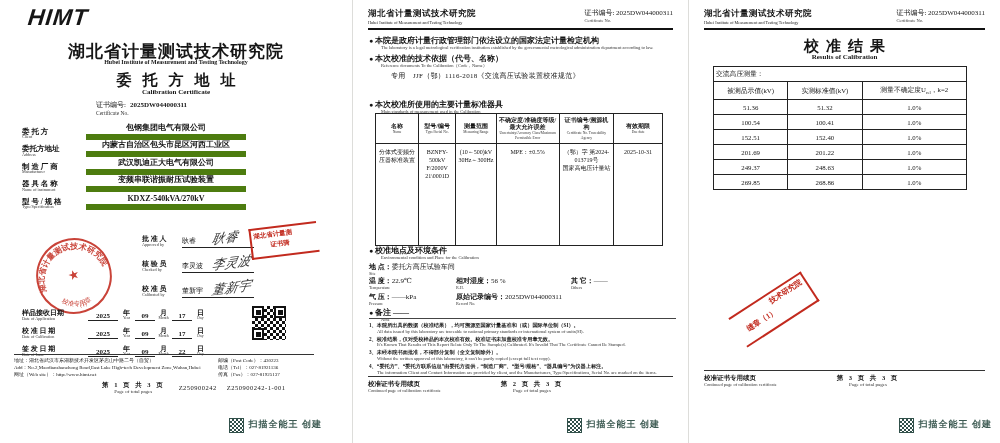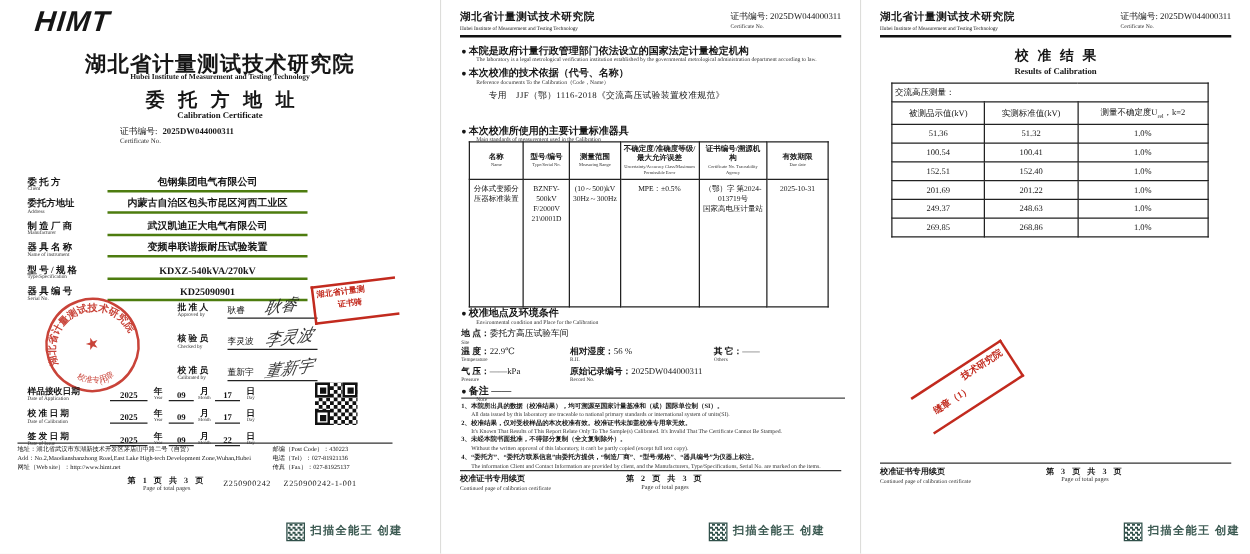--- a/index.html
+++ b/index.html
@@ -15,29 +15,29 @@
   
   .logo{position:absolute;left:28px;top:4px;font-family:"Liberation Sans","DejaVu Sans",sans-serif;
         font-weight:bold;font-style:italic;font-size:23px;letter-spacing:1px;transform:skewX(-6deg)}
   .org-zh1{top:40px;font-size:17px;font-weight:bold;letter-spacing:1px}
   .org-en1{top:59px;font-size:6px;font-weight:bold}
   .cert-zh{top:71px;font-size:15px;font-weight:bold;letter-spacing:11px;text-indent:11px}
   .cert-en{top:88px;font-size:7px;font-weight:bold}
   .certno{position:absolute;left:96px;top:100px;font-size:7px}
   .certno .cv{font-weight:bold;margin-left:4px}
   .certno .ce{font-size:5.5px;color:#333}
-  .fields{position:absolute;left:22px;top:136px;width:224px}
+  .fields{position:absolute;left:22px;top:122px;width:224px}
   .frow{display:flex;align-items:flex-end;height:17.5px}
   .flab{width:64px;line-height:1}
   .flab .zh{font-size:7.5px;font-weight:bold;white-space:nowrap}
   .flab .en{font-size:4.2px;transform-origin:left;white-space:nowrap}
-  .fval{flex:1;text-align:center;border-bottom:2px solid #4d7c0f;font-size:8px;font-weight:bold;
+  .fval{flex:1;text-align:center;border-bottom:6px solid #4d7c0f;font-size:8px;font-weight:bold;
         padding-bottom:1px;white-space:nowrap}
   .signers{position:absolute;left:142px;top:236px;width:112px}
-  .srow{display:flex;align-items:center;height:25px;position:relative}
+  .srow{display:flex;align-items:flex-start;height:25px;position:relative}
   .slab{width:40px;line-height:1}
   .slab .zh{font-size:7px;font-weight:bold;white-space:nowrap}
   .slab .en{font-size:4.2px;white-space:nowrap}
   .sline{flex:1;border-bottom:1px solid #222;font-size:7px;padding-bottom:1px;position:relative}
   .sig{position:absolute;left:30px;bottom:0px;font-size:13px;font-style:italic;
        transform:rotate(-7deg) skewX(-18deg);color:#1b1b1b;white-space:nowrap;opacity:.9}
   .round-seal{position:absolute;left:34px;top:236px;width:80px;height:80px;
               transform:rotate(-18deg);opacity:.88}
   .edge-seal{position:absolute;color:#c22a1e;font-weight:bold;line-height:1.5}
   .edge-seal .l{white-space:nowrap}
@@ -113,21 +113,21 @@
   #sheet2 .contfooter{top:376px}
   #sheet3 .contfooter{top:370px}
   .contfooter .lft{line-height:1.25}
   .contfooter .lft .zh{font-size:6.5px;font-weight:bold}
   .contfooter .lft .en{font-size:4.5px}
   .contfooter .pg{margin-left:60px;text-align:center;line-height:1.25}
   .contfooter .pg .zh{font-size:6.5px;font-weight:bold;letter-spacing:2px}
   .contfooter .pg .en{font-size:5px}
 
   
-  .res-title{top:37px;font-size:11px;font-weight:bold;letter-spacing:7px;text-indent:7px}
+  .res-title{top:37px;font-size:15px;font-weight:bold;letter-spacing:7px;text-indent:7px}
   .res-en{top:53px;font-size:7px;font-weight:bold}
   .restbl{position:absolute;left:24px;top:66px;width:254px;border-collapse:collapse}
   .restbl td,.restbl th{border:1px solid #222;font-size:6.8px;text-align:center;padding:1px 2px}
   .restbl .band{text-align:left;font-weight:normal;height:12px}
   .restbl th{height:15px;font-weight:normal}
   .restbl td{height:12px}
   .restbl sub{font-size:4.5px}
   .blank-note{top:172px;font-size:7px;letter-spacing:2px}
   .seal-right{left:42px;top:292px;width:84px;height:30px;font-size:7.5px;
               border:2px solid #c22a1e;border-left:none;transform:rotate(-33deg);padding-top:1px}
@@ -177,27 +177,20 @@
           <div class="en">Name of instrument</div>
         </div>
       <div class="fval">变频串联谐振耐压试验装置</div>
     </div>
     <div class="frow">
       <div class="flab">
           <div class="zh">型 号 / 规 格</div>
           <div class="en">Type/Specification</div>
         </div>
       <div class="fval">KDXZ-540kVA/270kV</div>
-    </div>
-    <div class="frow">
-      <div class="flab">
-          <div class="zh">器 具 编 号</div>
-          <div class="en">Serial No.</div>
-        </div>
-      <div class="fval">KD25090901</div>
     </div>
   </div>
 
   <div class="signers">
     <div class="srow">
       <div class="slab">
           <div class="zh">批 准 人</div>
           <div class="en">Approved by</div>
         </div>
       <div class="sline"><span>耿睿</span><span class="sig">耿睿</span></div>

